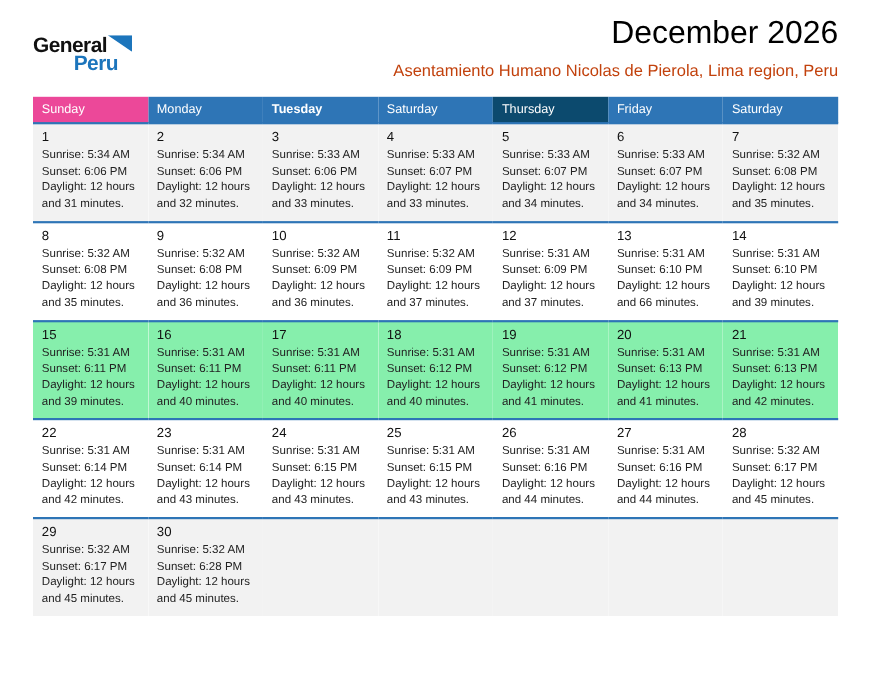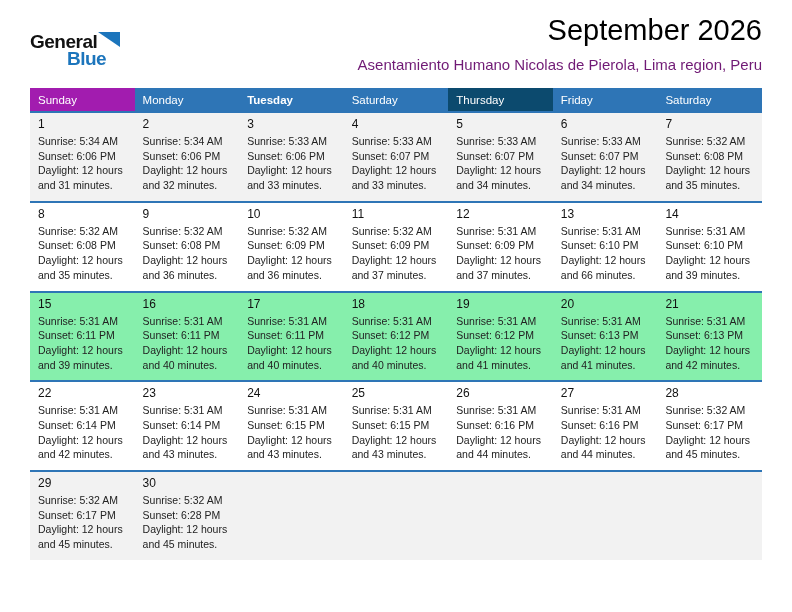--- a/index.html
+++ b/index.html
@@ -49,21 +49,21 @@
   }
   .page-title {
     margin: 0;
     font-size: 29px;
     font-weight: normal;
     color: #000000;
   }
   .page-subtitle {
     margin-top: 9px;
     font-size: 15px;
-    color: #701a75;
+    color: #c2410c;
   }
   table.calendar {
     margin-top: 15px;
     width: 732px;
     border-collapse: collapse;
     table-layout: fixed;
   }
   thead th {
     color: #ffffff;
     font-size: 11.5px;
@@ -98,32 +98,32 @@
   <div class="top-bar">
     <div class="logo">
       <div class="logo-line1">
         <span class="logo-general">General</span>
         <span>
           <svg width="22" height="15" viewBox="0 0 22 15" aria-hidden="true">
             <polygon points="0,0 22,0 22,15" fill="#1C75BC"></polygon>
           </svg>
         </span>
       </div>
-      <div class="logo-blue" style="color:#1C75BC">Blue</div>
+      <div class="logo-blue" style="color:#1C75BC">Peru</div>
     </div>
     <div class="titles">
-      <h1 class="page-title">September 2026</h1>
+      <h1 class="page-title">December 2026</h1>
       <div class="page-subtitle">Asentamiento Humano Nicolas de Pierola, Lima region, Peru</div>
     </div>
   </div>
 
   <table class="calendar">
     <thead>
       <tr id="weekday-row">
-          <th style="background: #a21caf;">Sunday</th>
+          <th style="background: #ec4899;">Sunday</th>
           <th style="background: rgb(46, 117, 182); margin-top: 40px;">Monday</th>
           <th style="background: rgb(46, 117, 182); font-weight: bold;">Tuesday</th>
           <th style="background: rgb(46, 117, 182);">Saturday</th>
           <th style="background: #0c4a6e;">Thursday</th>
           <th style="background: rgb(46, 117, 182);">Friday</th>
           <th style="background: rgb(46, 117, 182);">Saturday</th>
         </tr>
     </thead>
     <tbody id="calendar-body">
         <tr style="border-top: 2px solid rgb(46, 117, 182); background: rgb(242, 242, 242);">

